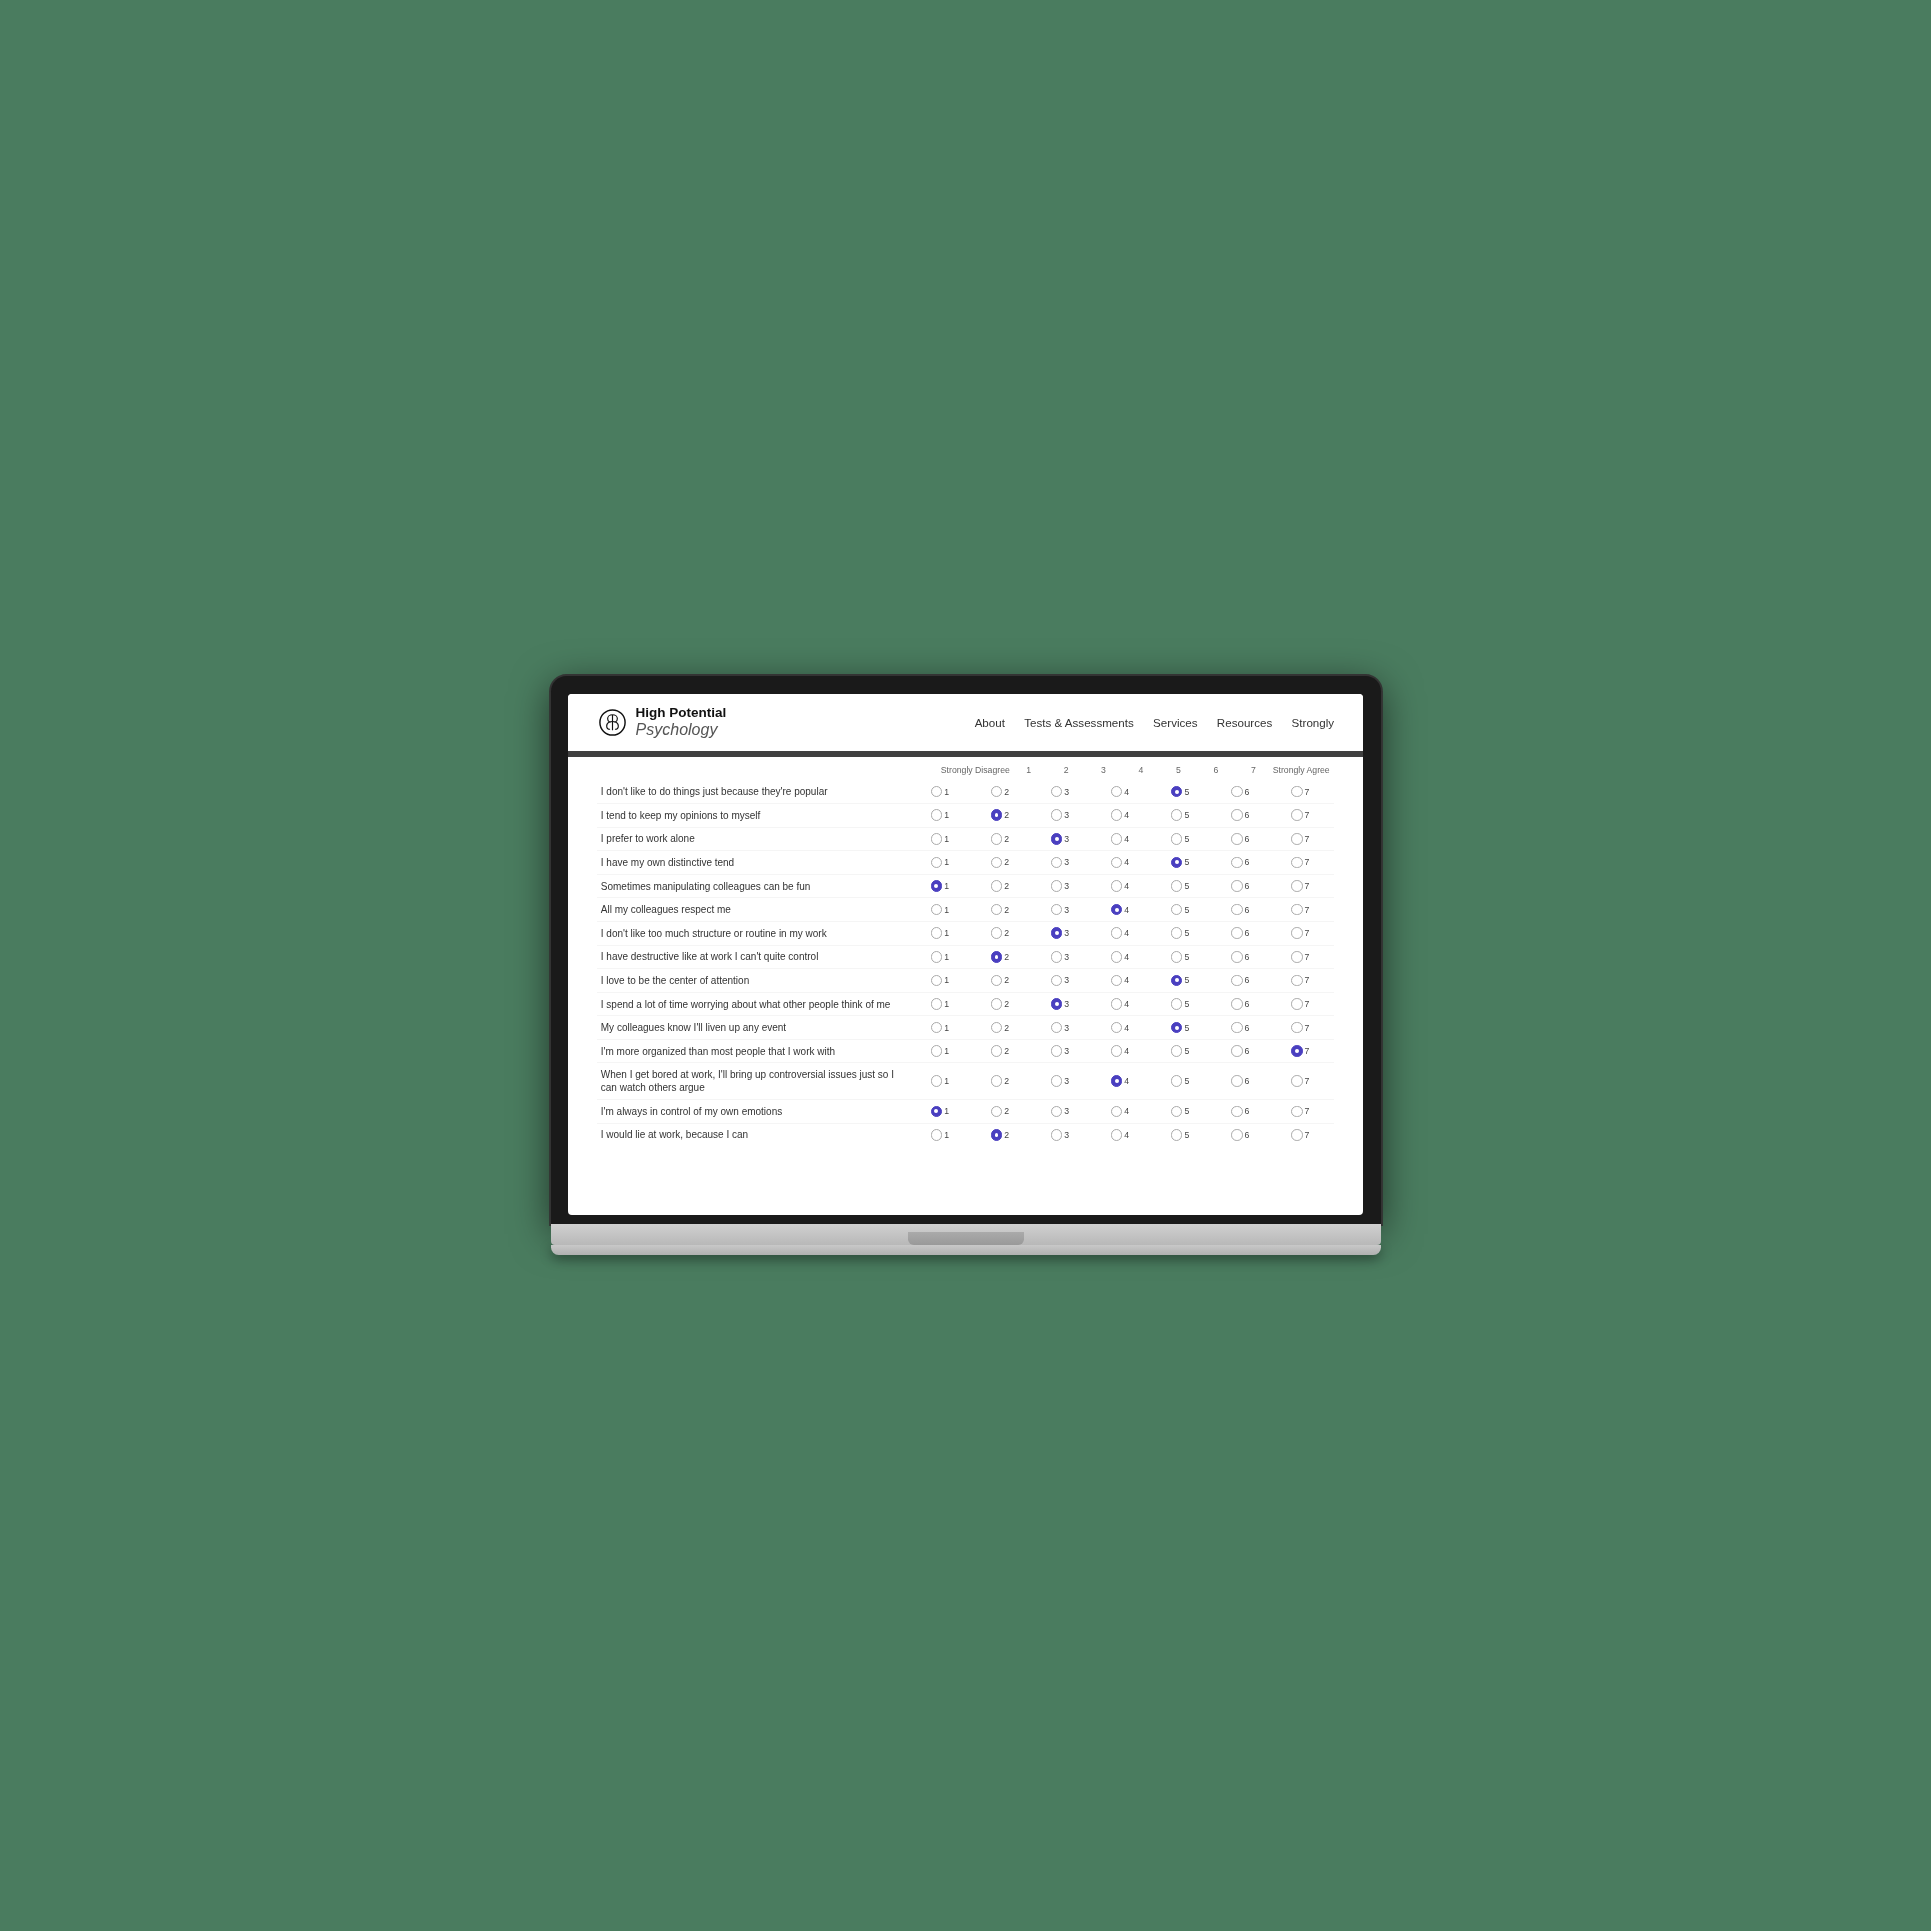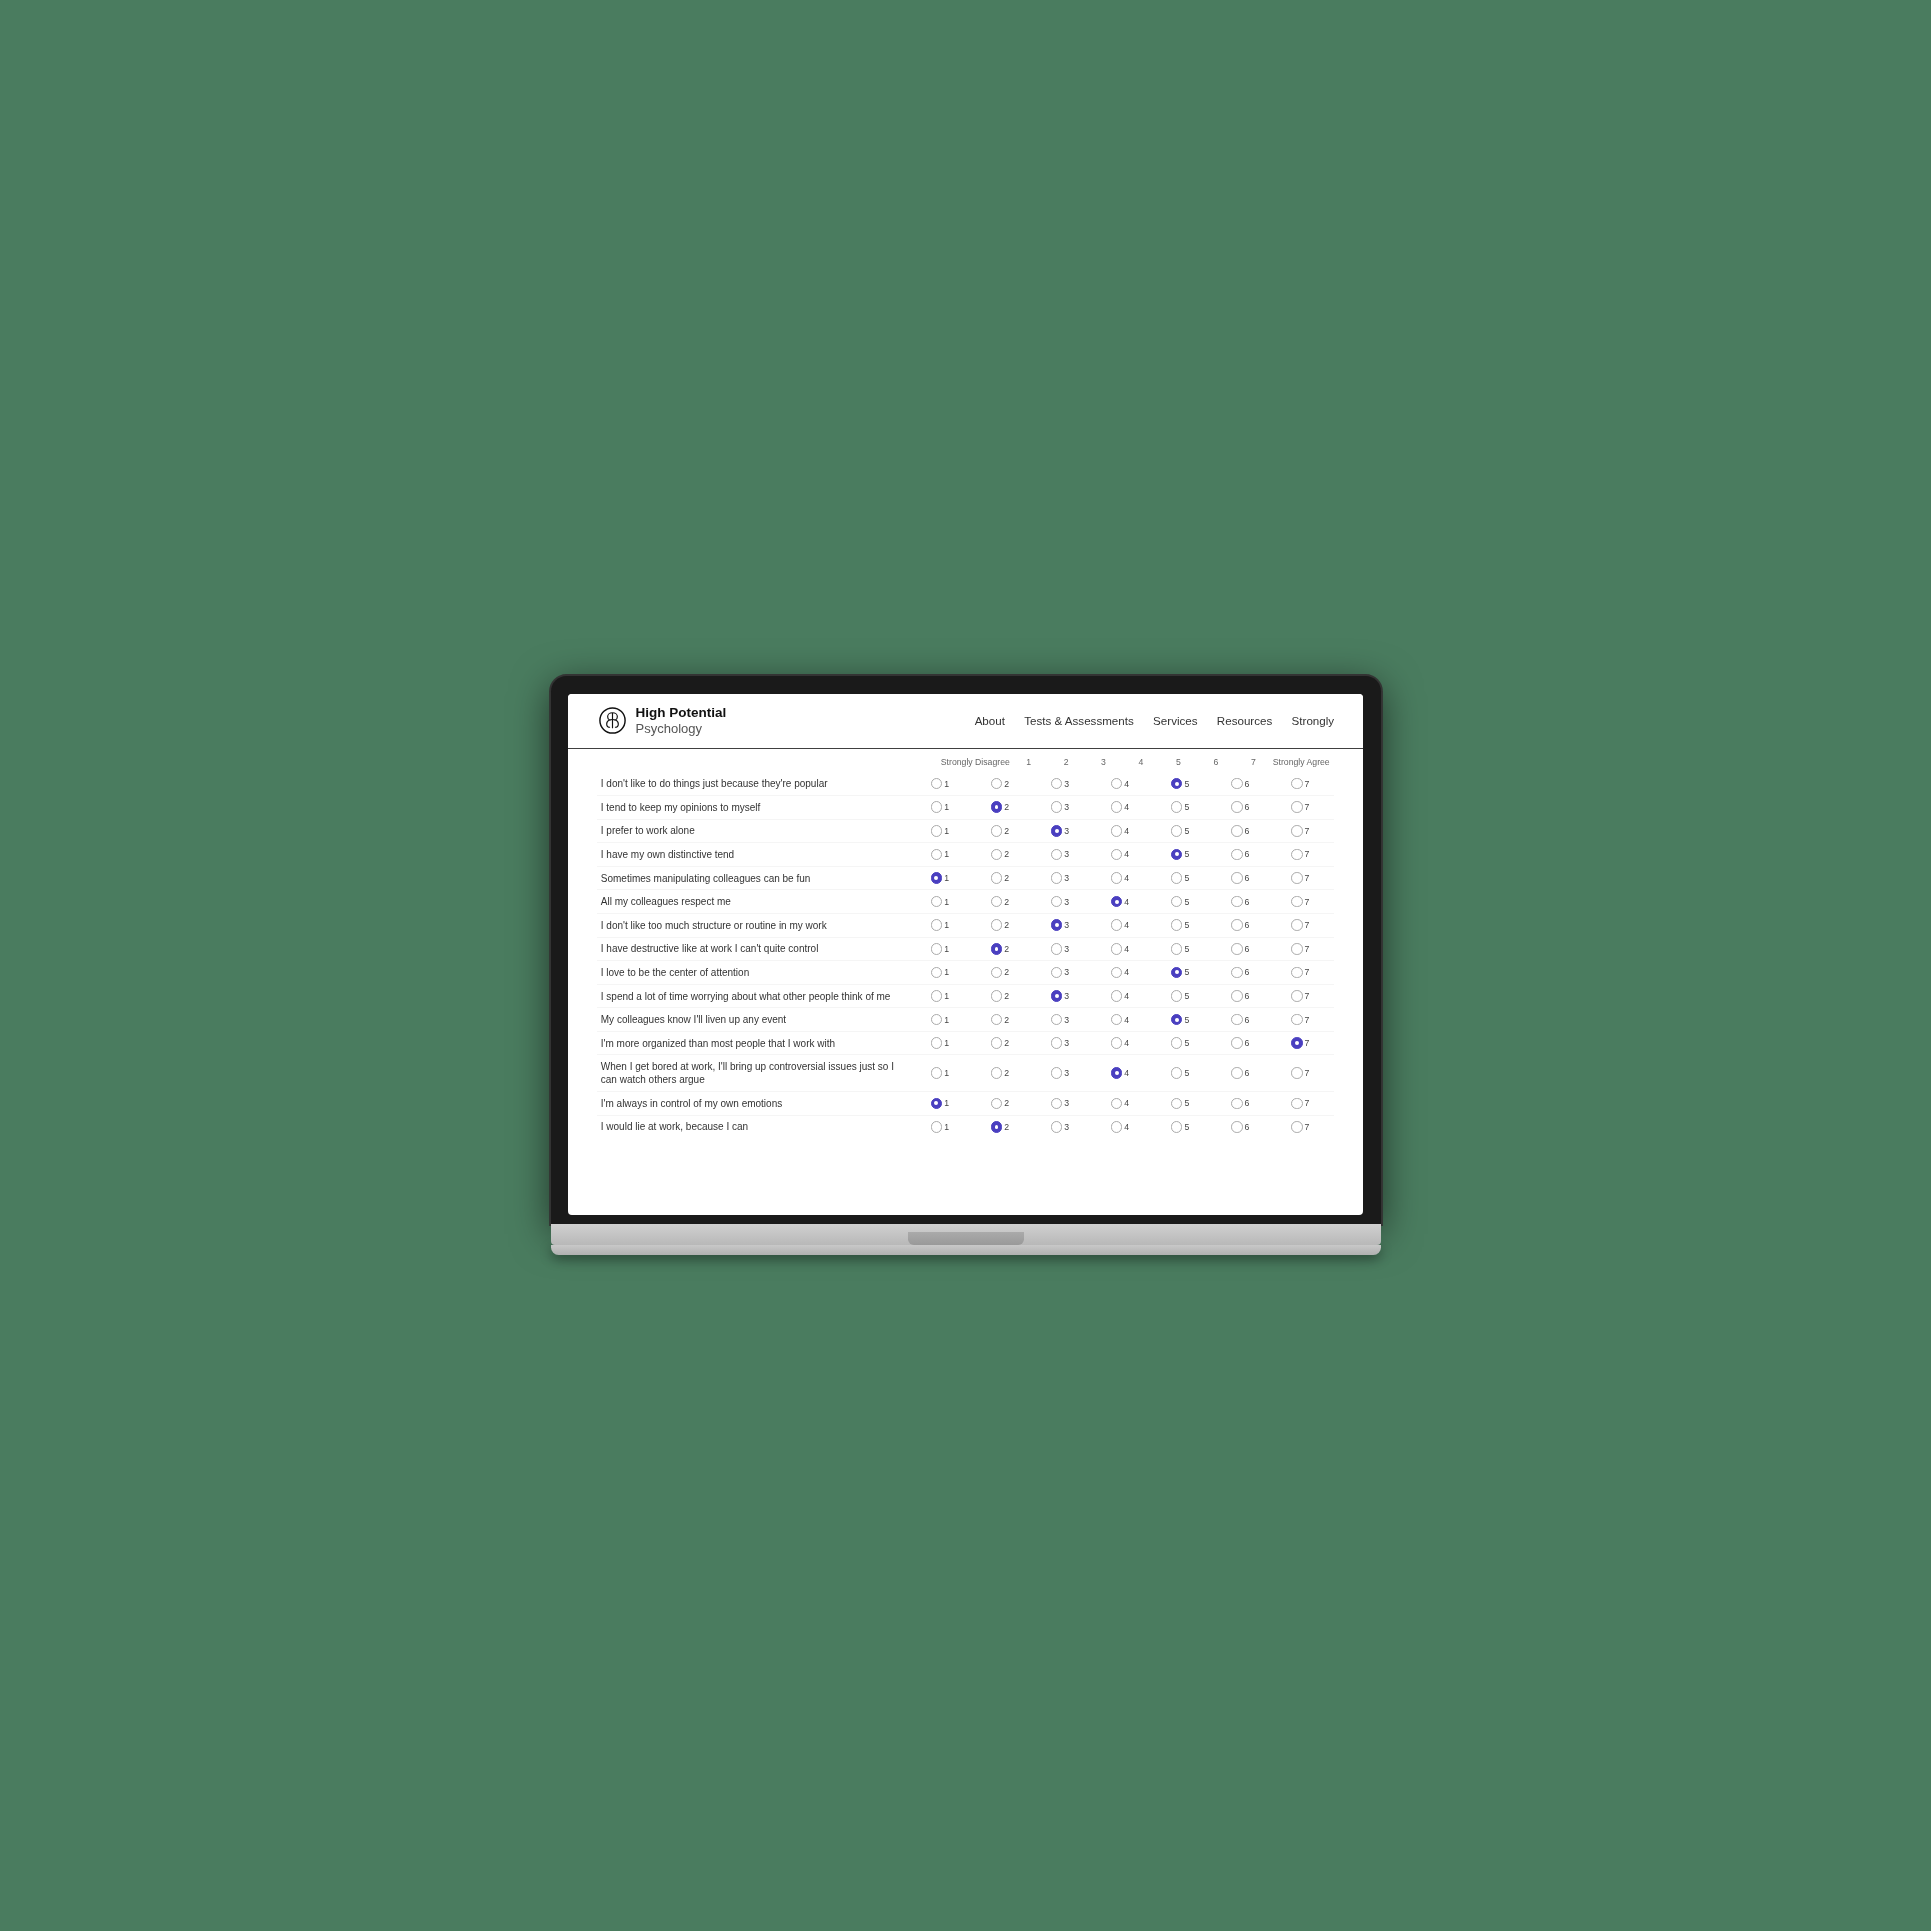--- a/index.html
+++ b/index.html
@@ -52,42 +52,43 @@
       border-radius: 0 0 7.7px 7.7px;
       box-shadow: 0 3.9px 11.6px rgba(0,0,0,0.4);
     }
 
     
     .site-header {
       display: flex;
       align-items: center;
       justify-content: space-between;
       padding: 11.6px 29px;
-      border-bottom: 1px solid #404040;
+      border-bottom: 6px solid #404040;
       background: #fff;
     }
     .logo-area {
       display: flex;
       align-items: center;
       gap: 7.7px;
     }
     .logo-icon {
       width: 31px;
       height: 31px;
     }
     .logo-text-main {
       font-size: 13.5px;
       font-weight: 700;
       color: #111;
       line-height: 1.2;
     }
     .logo-text-sub {
-      font-size: 13px;
+      font-size: 16px;
       color: #555;
       font-weight: 400;
+      font-style: italic;
     }
     .nav-links {
       display: flex;
       gap: 19.3px;
       align-items: center;
     }
     .nav-link {
       font-size: 11.6px;
       color: #333;
       text-decoration: none;

